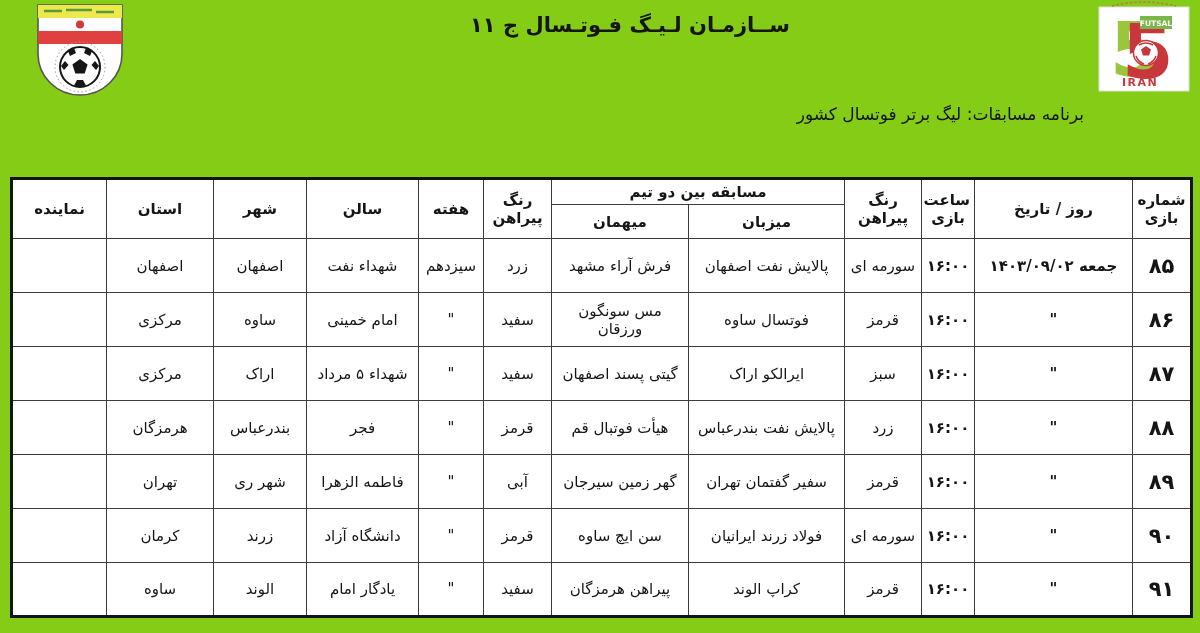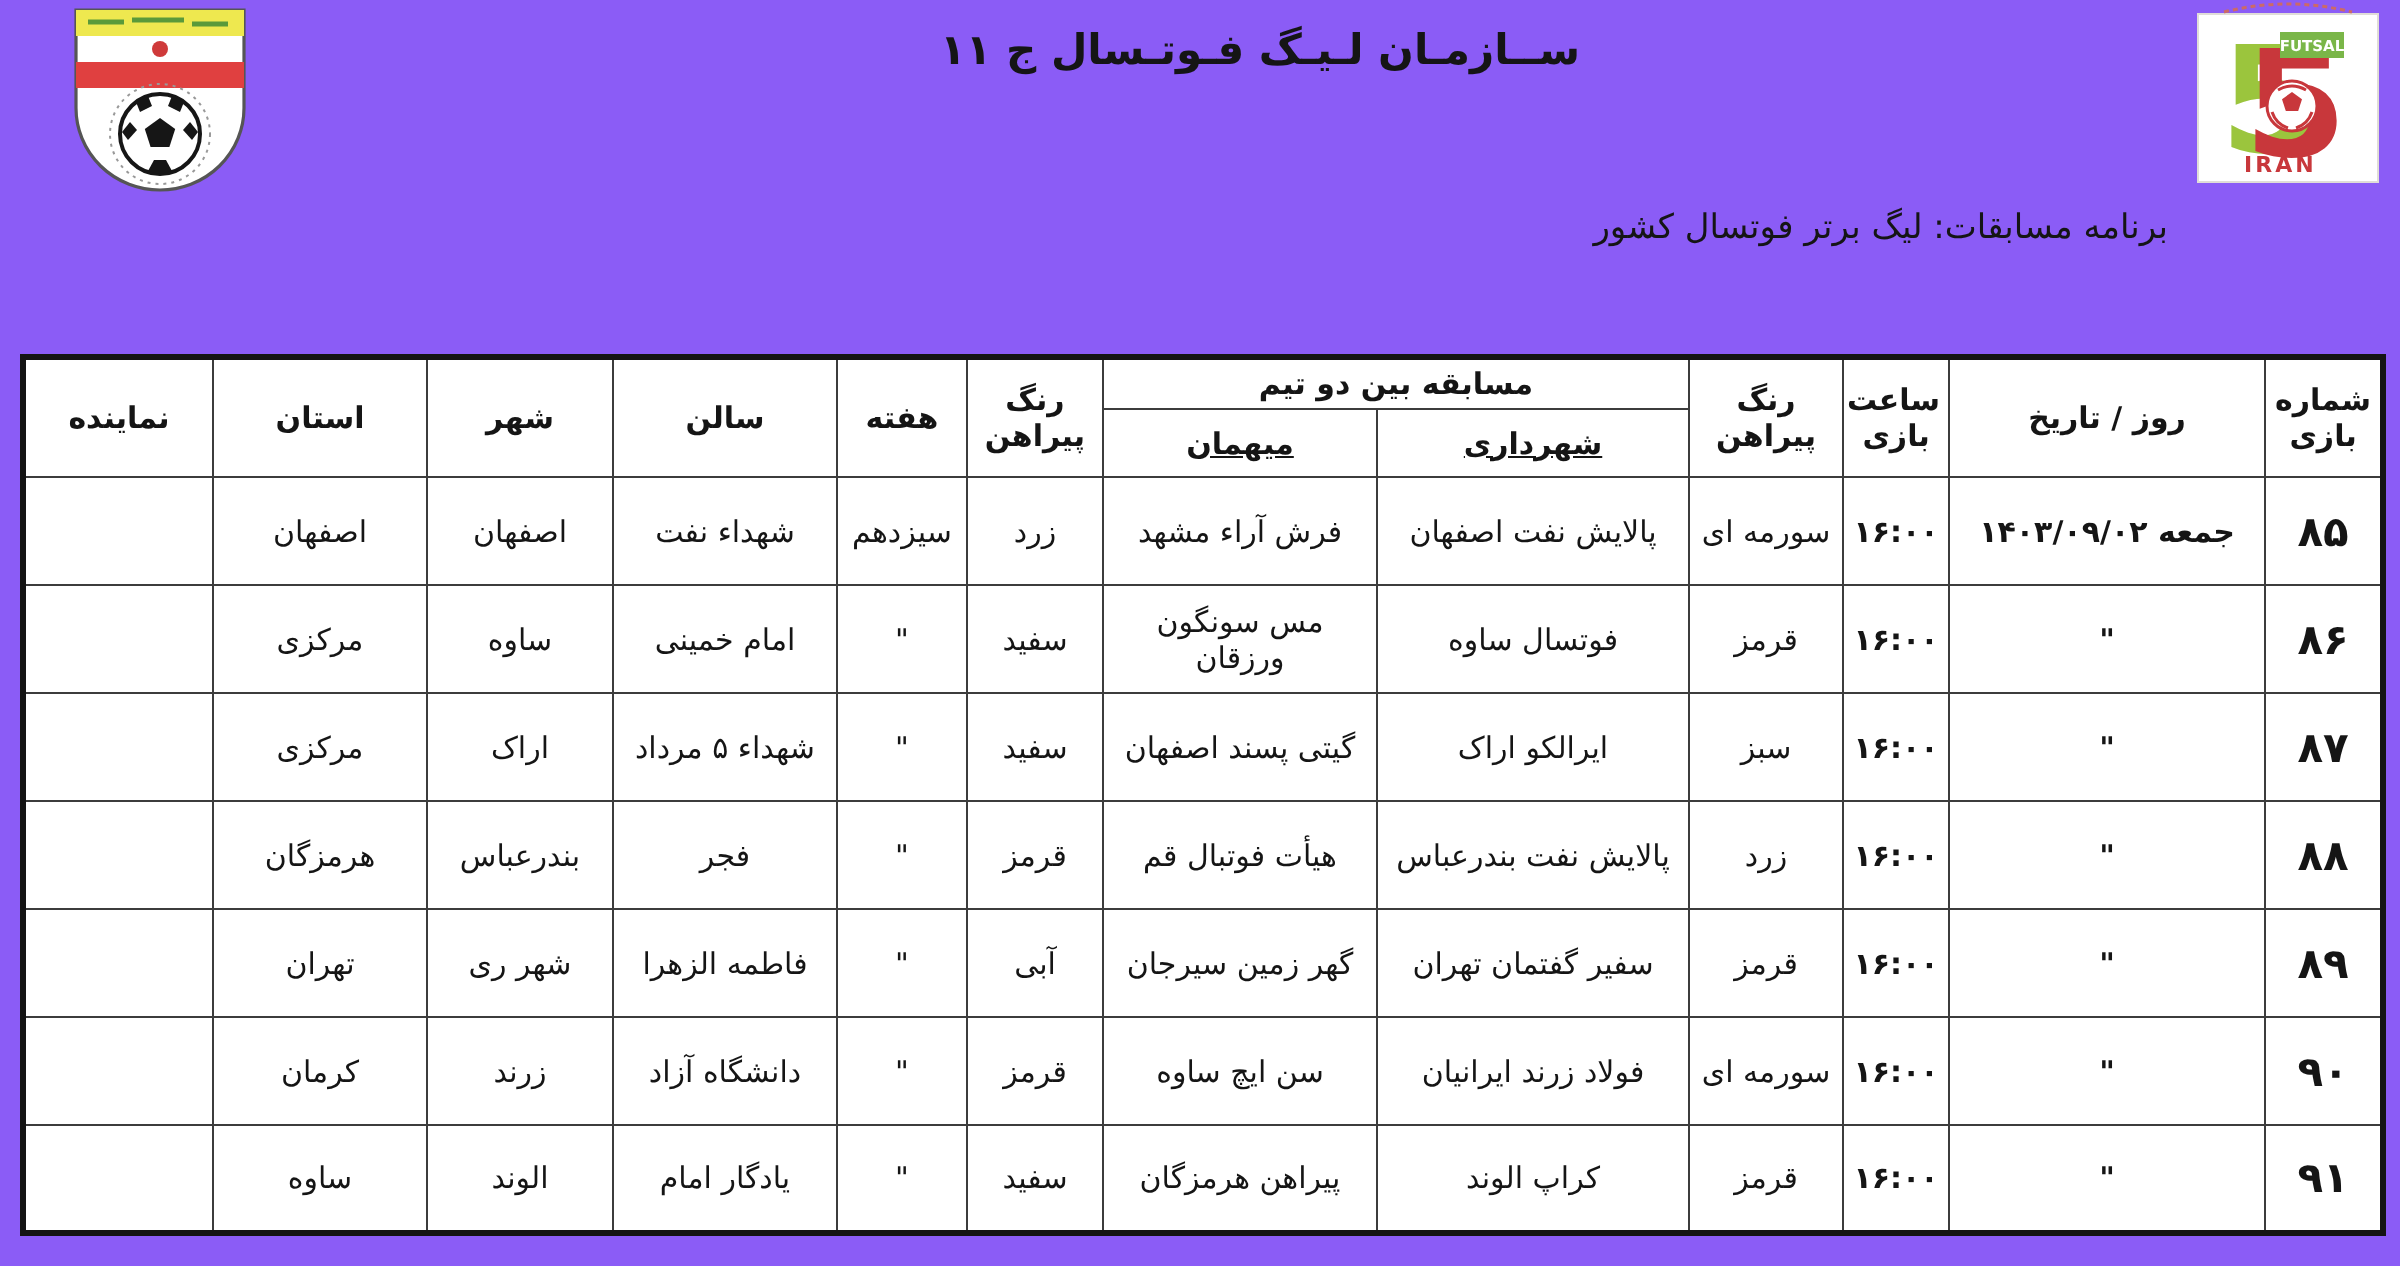--- a/index.html
+++ b/index.html
@@ -1,33 +1,33 @@
 <!DOCTYPE html>
 <html lang="fa"><head>
 <meta charset="utf-8">
 <style>
   * { margin:0; padding:0; box-sizing:border-box; }
   html,body { width:1200px; height:633px; }
   body { background:#f4f4f2; font-family:"DejaVu Sans", sans-serif; color:#151515; overflow:hidden; }
-  .page { position:relative; width:1200px; height:633px; background:#8b5cf6; }
+  .page { position:relative; width:1200px; height:633px; background:#84cc16; }
 
   
   .title { position:absolute; top:13px; right:410px; direction:rtl; font-size:21px; font-weight:bold; letter-spacing:.5px; white-space:nowrap; }
   .subtitle { position:absolute; top:99px; right:116px; direction:rtl; text-align:center; font-size:17px; line-height:31px; }
 
   .fed-logo { position:absolute; top:4px; left:30px; width:100px; height:92px; }
   .league-logo { position:absolute; top:0px; left:1098px; width:92px; height:84px; }
 
   
   table.sched { position:absolute; top:177px; left:10px; width:1180px; border-collapse:collapse; direction:rtl; table-layout:fixed; background:#fff; }
   table.sched { border:3px solid #141414; }
   .sched th, .sched td { border:1px solid #3c3c3c; text-align:center; vertical-align:middle; padding:2px 4px; overflow:hidden; }
   .sched thead th { font-weight:bold; font-size:15px; line-height:1.2; white-space:pre-line; }
   .sched thead tr.h1 th { height:26px; }
-  .sched thead tr.h2 th { height:34px;text-decoration:underline; }
+  .sched thead tr.h2 th { height:34px; }
   .sched tbody td { height:54px; font-size:15px; }
   .sched tbody td.c-no { font-weight:bold; font-size:21px; }
   .sched tbody td.c-date, .sched tbody td.c-time { font-weight:bold; font-size:15px;margin-top:41px; }
   .sched tbody td.c-week, .sched tbody td.c-shirt_host, .sched tbody td.c-shirt_guest { font-size:15px; }
 </style>
 </head>
 <body>
 
 <div class="page">
 
@@ -97,21 +97,21 @@
         <th colspan="2">مسابقه بین دو تیم</th>
         <th rowspan="2">رنگ
 پیراهن</th>
         <th rowspan="2">هفته</th>
         <th rowspan="2">سالن</th>
         <th rowspan="2">شهر</th>
         <th rowspan="2">استان</th>
         <th rowspan="2">نماینده</th>
       </tr>
       <tr class="h2">
-        <th>شهرداری</th>
+        <th>میزبان</th>
         <th>میهمان</th>
       </tr>
     </thead>
     <tbody>
         <tr>
           <td class="c-no">۸۵</td>
           <td class="c-date">جمعه ۱۴۰۳/۰۹/۰۲</td>
           <td class="c-time">۱۶:۰۰</td>
           <td class="c-shirt_host">سورمه ای</td>
           <td class="c-host">پالایش نفت اصفهان</td>

